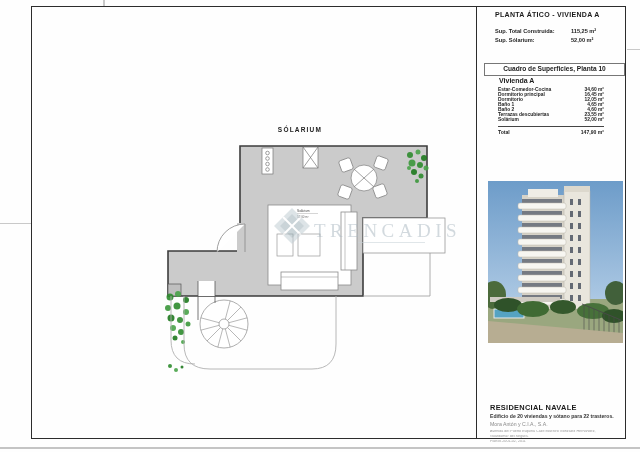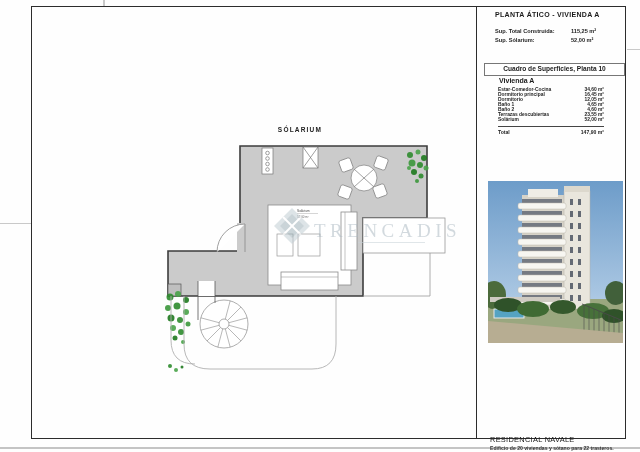--- a/index.html
+++ b/index.html
@@ -18,21 +18,21 @@
   .tb-val{position:absolute;left:76px;top:0;width:40px;white-space:nowrap;}
   .cuadro-box{left:484px;top:63px;width:139px;height:10.5px;border:.9px solid #777;text-align:center;font-size:6.6px;font-weight:bold;line-height:10.5px;background:#fff;}
   .group-label{left:499px;top:77px;font-size:7px;font-weight:bold;}
   .stable{left:498px;top:86.5px;width:106px;font-size:4.9px;font-weight:bold;color:#222;}
   .stable .trow{position:relative;height:5.1px;line-height:5.1px;}
   .stable .trow .lab{float:left;}
   .stable .trow .val{float:right;}
   .stable .total-row{margin-top:4px;border-top:.9px solid #444;padding-top:1.8px;height:6px;line-height:6px;font-size:5.1px;}
   .photo{left:488px;top:181px;width:135px;height:162px;}
   .proj{left:490px;top:404px;width:134px;line-height:1;}
-  .proj .name{font-size:7.4px;font-weight:normal;letter-spacing:.3px;margin-bottom:2.5px;margin-top:32px;}
+  .proj .name{font-size:7.4px;font-weight:bold;letter-spacing:.3px;margin-bottom:2.5px;}
   .proj .sub{font-size:5.1px;font-weight:bold;color:#333;margin-bottom:3px;}
   .proj .co{font-size:5.2px;color:#8a8a8a;margin-bottom:2.5px;}
   .proj .addr{font-size:3.7px;color:#9a9a9a;margin-bottom:1.6px;white-space:nowrap;overflow:hidden;}
   .plan-svg{position:absolute;left:0;top:0;}
 </style>
 </head>
 <body>
 
 <div class="page">
 

